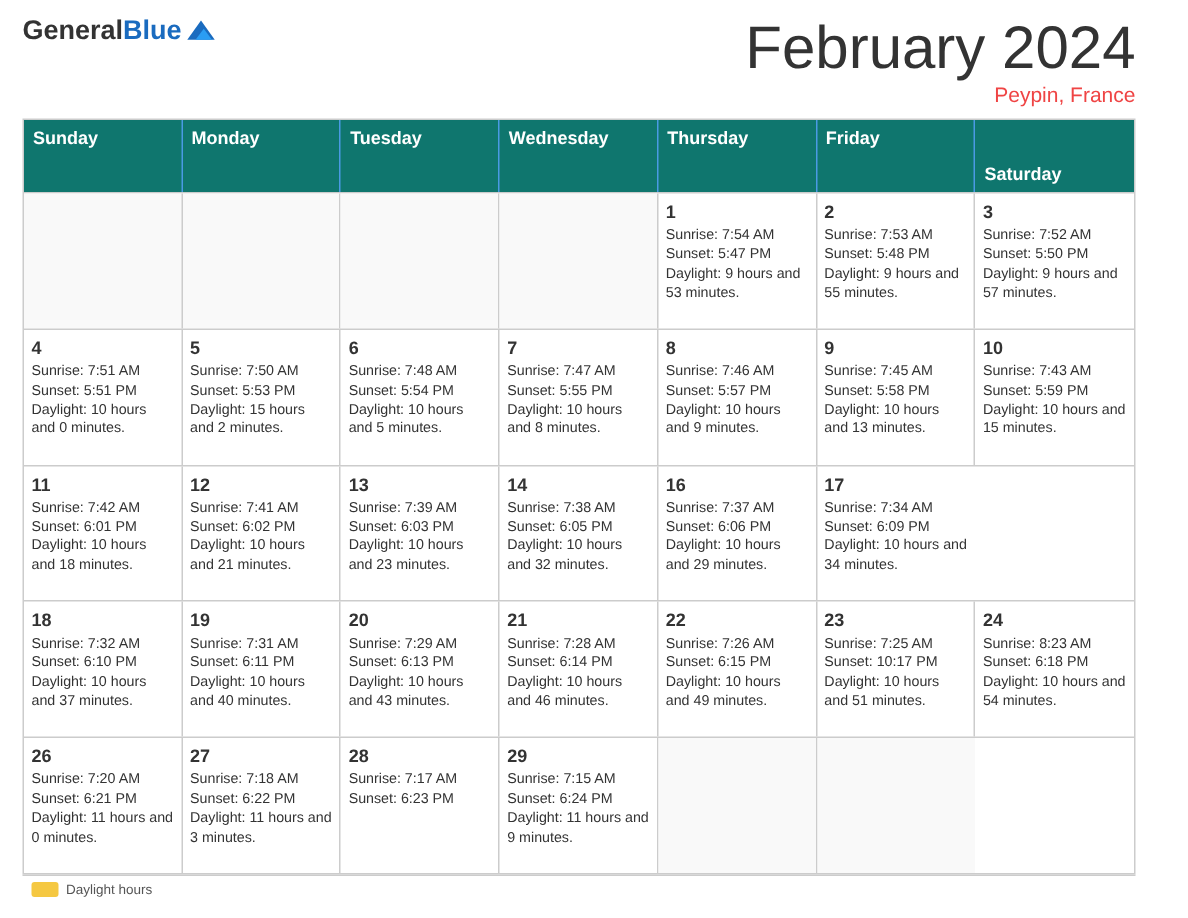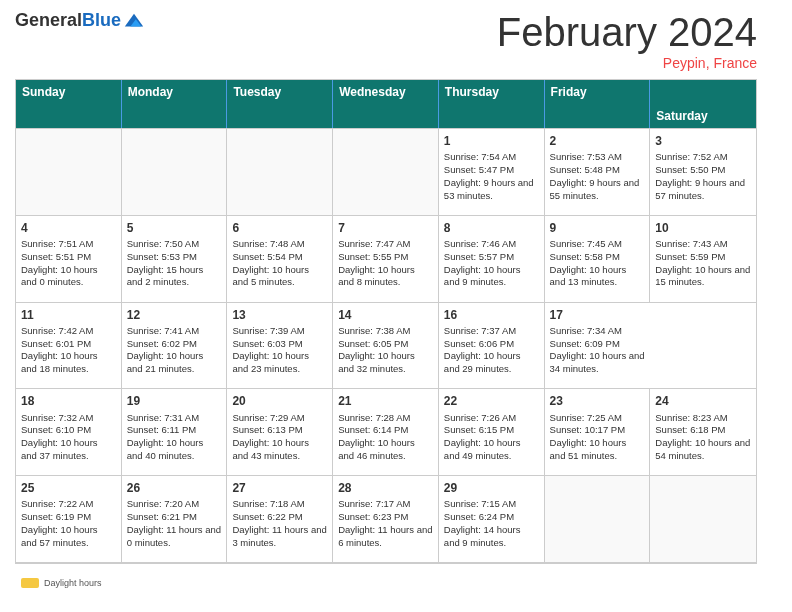--- a/index.html
+++ b/index.html
@@ -96,21 +96,21 @@
       font-size: 12px;
       font-weight: bold;
       display: block;
       margin-bottom: 2px;
     }
     .daylight-label {
       display: flex;
       align-items: center;
       font-size: 9px;
       color: #555;
-      padding: 14px 6px;
+      padding: 4px 6px;
       border-top: 1px solid #ccc;
     }
     .daylight-bar {
       display: inline-block;
       width: 18px;
       height: 10px;
       background: #f5c842;
       margin-right: 5px;
       border-radius: 2px;
     }
@@ -179,25 +179,24 @@
         <div class="cal-row">
           <div class="cal-cell"><span class="day-num">18</span><span>Sunrise: 7:32 AM</span><br><span>Sunset: 6:10 PM</span><br><span>Daylight: 10 hours and 37 minutes.</span></div>
           <div class="cal-cell"><span class="day-num">19</span><span>Sunrise: 7:31 AM</span><br><span>Sunset: 6:11 PM</span><br><span>Daylight: 10 hours and 40 minutes.</span></div>
           <div class="cal-cell"><span class="day-num">20</span><span>Sunrise: 7:29 AM</span><br><span>Sunset: 6:13 PM</span><br><span>Daylight: 10 hours and 43 minutes.</span></div>
           <div class="cal-cell"><span class="day-num">21</span><span>Sunrise: 7:28 AM</span><br><span>Sunset: 6:14 PM</span><br><span>Daylight: 10 hours and 46 minutes.</span></div>
           <div class="cal-cell"><span class="day-num">22</span><span>Sunrise: 7:26 AM</span><br><span>Sunset: 6:15 PM</span><br><span>Daylight: 10 hours and 49 minutes.</span></div>
           <div class="cal-cell"><span class="day-num">23</span><span>Sunrise: 7:25 AM</span><br><span>Sunset: 10:17 PM</span><br><span>Daylight: 10 hours and 51 minutes.</span></div>
           <div class="cal-cell"><span class="day-num">24</span><span>Sunrise: 8:23 AM</span><br><span>Sunset: 6:18 PM</span><br><span>Daylight: 10 hours and 54 minutes.</span></div>
         </div>
         <div class="cal-row">
-          <div class="cal-cell"><span class="day-num">25</span><span>Sunrise: 7:22 AM</span><br><span>Sunset: 6:19 PM</span><br><span>Daylight: 10 hours and 57 minutes.</span></div>
           <div class="cal-cell"><span class="day-num">26</span><span>Sunrise: 7:20 AM</span><br><span>Sunset: 6:21 PM</span><br><span>Daylight: 11 hours and 0 minutes.</span></div>
           <div class="cal-cell"><span class="day-num">27</span><span>Sunrise: 7:18 AM</span><br><span>Sunset: 6:22 PM</span><br><span>Daylight: 11 hours and 3 minutes.</span></div>
-          <div class="cal-cell"><span class="day-num">28</span><span>Sunrise: 7:17 AM</span><br><span>Sunset: 6:23 PM</span><br><span>Daylight: 11 hours and 6 minutes.</span></div>
-          <div class="cal-cell"><span class="day-num">29</span><span>Sunrise: 7:15 AM</span><br><span>Sunset: 6:24 PM</span><br><span>Daylight: 14 hours and 9 minutes.</span></div>
+          <div class="cal-cell"><span class="day-num">28</span><span>Sunrise: 7:17 AM</span><br><span>Sunset: 6:23 PM</span><br></div>
+          <div class="cal-cell"><span class="day-num">29</span><span>Sunrise: 7:15 AM</span><br><span>Sunset: 6:24 PM</span><br><span>Daylight: 11 hours and 9 minutes.</span></div>
           <div class="cal-cell empty"></div>
           <div class="cal-cell empty"></div>
         </div>
       </div>
   </div>
 
   <div class="daylight-label">
     <span class="daylight-bar"></span>
     <span>Daylight hours</span>
   </div>

